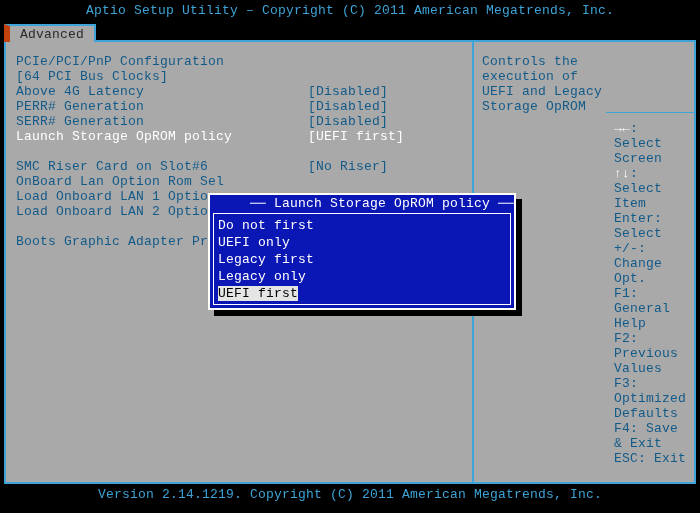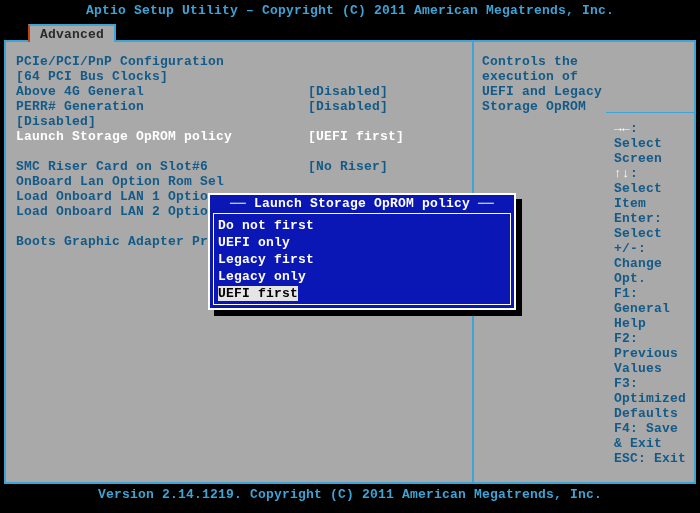--- a/index.html
+++ b/index.html
@@ -13,41 +13,40 @@
     background: #000;
     color: #3ea3d6;
     letter-spacing: 0.2px;
   }
   .screen {
     width: 700px;
     height: 431px;
     background: #000;
     position: relative;
     box-sizing: border-box;
-    font-weight: bold;
   }
   .title-bar {
     text-align: center;
     color: #3ea3d6;
     padding: 4px 0 2px 0;
     height: 18px;
     line-height: 14px;
   }
   .tabs-row {
     display: flex;
     position: relative;
     height: 18px;
   }
   .tab {
-    margin-left: 28px;
+    margin-left: 4px;
     padding: 1px 10px 2px 10px;
     background: #a9a9a9;
     color: #2a2a2a;
     border-top: 2px solid #3ea3d6;
-    border-left: 2px solid #c2410c;
+    border-left: 6px solid #c2410c;
     border-right: 2px solid #3ea3d6;
     position: relative;
     z-index: 2;
   }
   .panels {
     display: flex;
     border: 2px solid #3ea3d6;
     background: #a9a9a9;
     height: 444px;
     box-sizing: border-box;
@@ -110,21 +109,21 @@
     width: 308px;
     background: #0a17b4;
     border: 2px solid #ffffff;
     box-shadow: 6px 6px 0 0 #000000;
     z-index: 5;
     box-sizing: border-box;
     padding-bottom: 6px;
   }
   .popup-title {
     color: #ffffff;
-    text-align: center;
+    text-align: right;
     padding: 2px 0 6px 0;
     line-height: 14px;
   }
   .popup-item {
     color: #ffffff;
     padding: 0 8px;
     line-height: 17px;
     height: 17px;
   }
   .popup-item.selected span {
@@ -154,28 +153,29 @@
   </div>
 
   <div class="panels">
     <div class="panel-left">
       <div class="section-title">PCIe/PCI/PnP Configuration</div>
 
       <div class="row">
         <span class="value">[64 PCI Bus Clocks]</span>
       </div>
       <div class="row">
-        <span class="label">Above 4G General</span>
+        <span class="label">Above 4G Latency</span>
         <span class="value">[Disabled]</span>
       </div>
       <div class="row">
         <span class="label">PERR# Generation</span>
         <span class="value">[Disabled]</span>
       </div>
       <div class="row">
+        <span class="label">SERR# Generation</span>
         <span class="value">[Disabled]</span>
       </div>
       <div class="row white">
         <span class="label">Launch Storage OpROM policy</span>
         <span class="value">[UEFI first]</span>
       </div>
 
       <div style="height:15px"></div>
 
       <div class="row">

